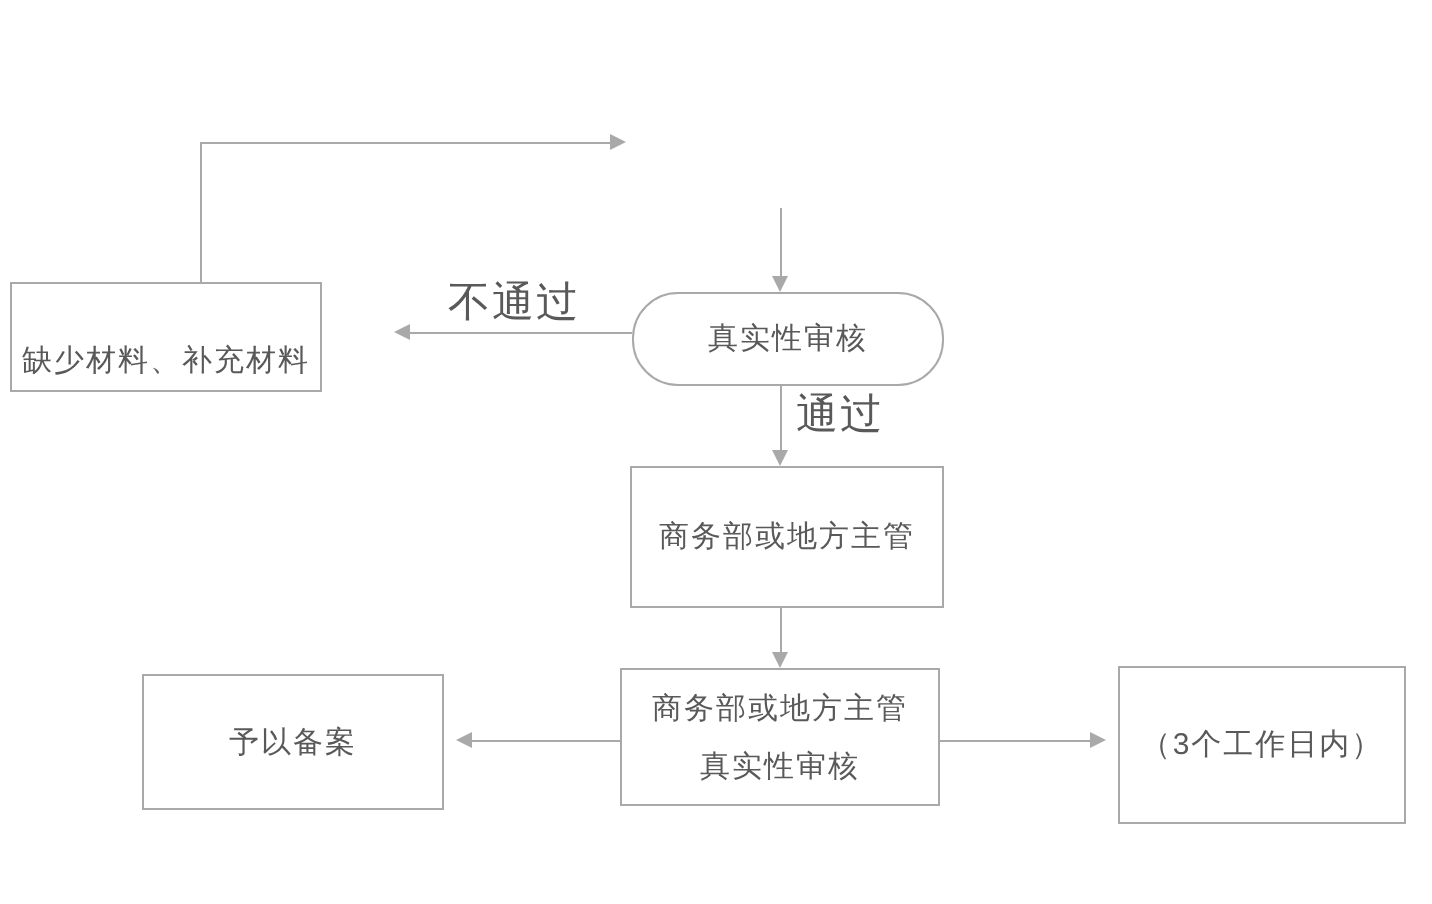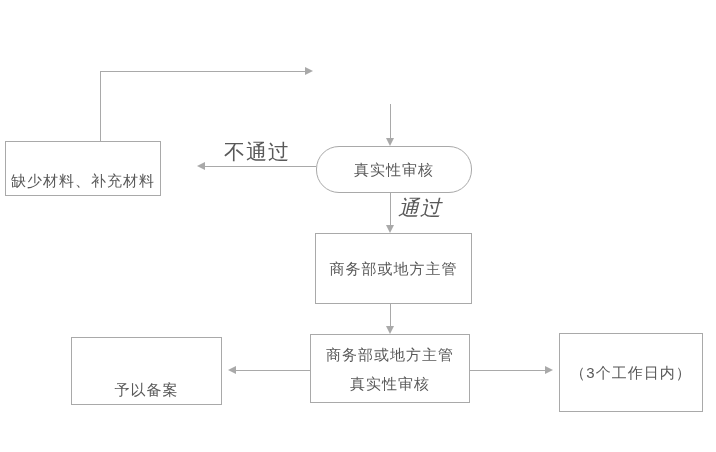--- a/index.html
+++ b/index.html
@@ -47,21 +47,21 @@
     line-height:16px;
     white-space:nowrap;
     letter-spacing:1px;
   }
   
   #n-submit {left:313px;top:33px; width:159px;height:71px;}
   #n-review {left:316px;top:146px;width:156px;height:47px;border-radius:23px;}
   #n-missing{left:5px;  top:141px;width:156px;height:55px;justify-content:flex-end;}
   #n-accept {left:315px;top:233px;width:157px;height:71px;}
   #n-file   {left:310px;top:334px;width:160px;height:69px;}
-  #n-approve{left:71px; top:337px;width:151px;height:68px;justify-content:flex-end;}
+  #n-approve{left:71px; top:337px;width:151px;height:68px;}
   #n-reject {left:559px;top:333px;width:144px;height:79px;}
 </style>
 </head>
 <body>
 
 <div class="stage">
 
 
   <div class="node" id="n-review">
     <span>真实性审核</span>
@@ -94,21 +94,21 @@
 
   <div class="line vline" style="left:390px;top:104px;height:35px;"></div>
   <div class="head head-down" style="left:386px;top:138px;"></div>
 
   <div class="line hline" style="left:205px;top:166px;width:111px;"></div>
   <div class="head head-left" style="left:197px;top:162px;"></div>
   <div class="edge-label" style="left:224px;top:144px;">不通过</div>
 
   <div class="line vline" style="left:390px;top:193px;height:33px;"></div>
   <div class="head head-down" style="left:386px;top:225px;"></div>
-  <div class="edge-label" style="left:398px;top:200px;font-style:italic;">通过</div>
+  <div class="edge-label" style="left:398px;top:200px;">通过</div>
 
   <div class="line vline" style="left:390px;top:304px;height:23px;"></div>
   <div class="head head-down" style="left:386px;top:326px;"></div>
 
   <div class="line hline" style="left:236px;top:370px;width:74px;"></div>
   <div class="head head-left" style="left:228px;top:366px;"></div>
 
   <div class="line hline" style="left:470px;top:370px;width:75px;"></div>
   <div class="head head-right" style="left:545px;top:366px;"></div>
 

